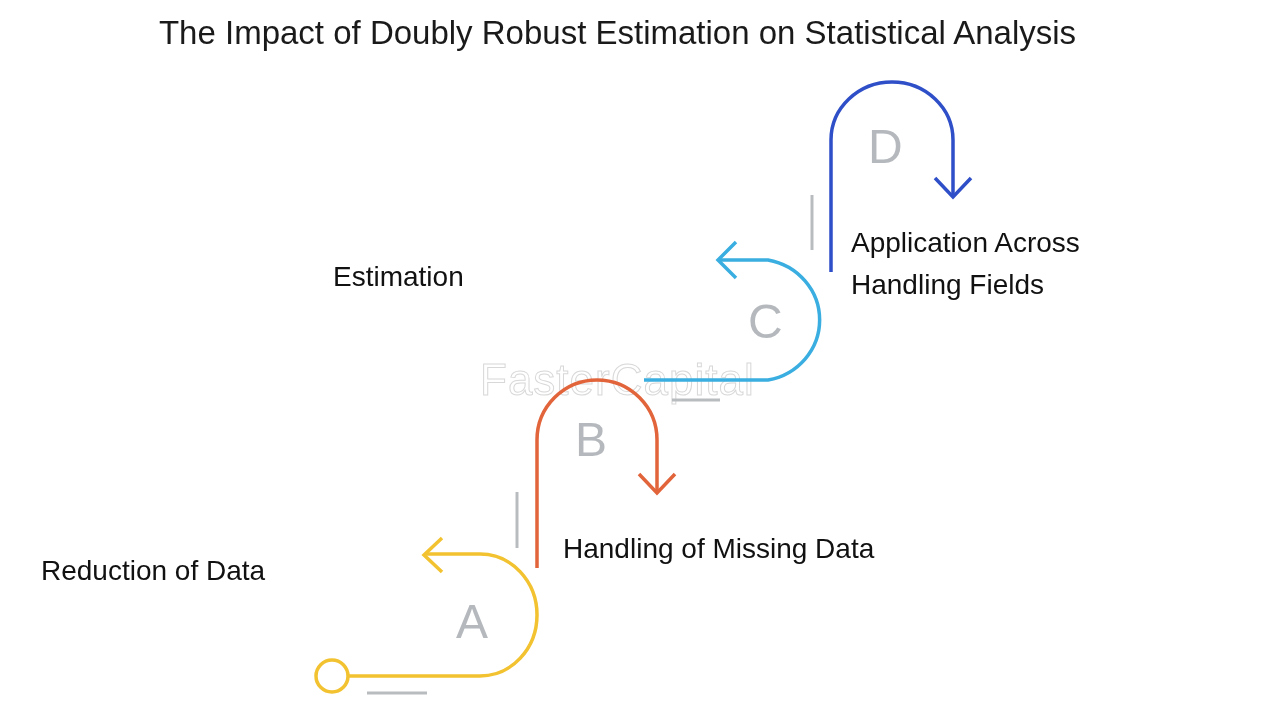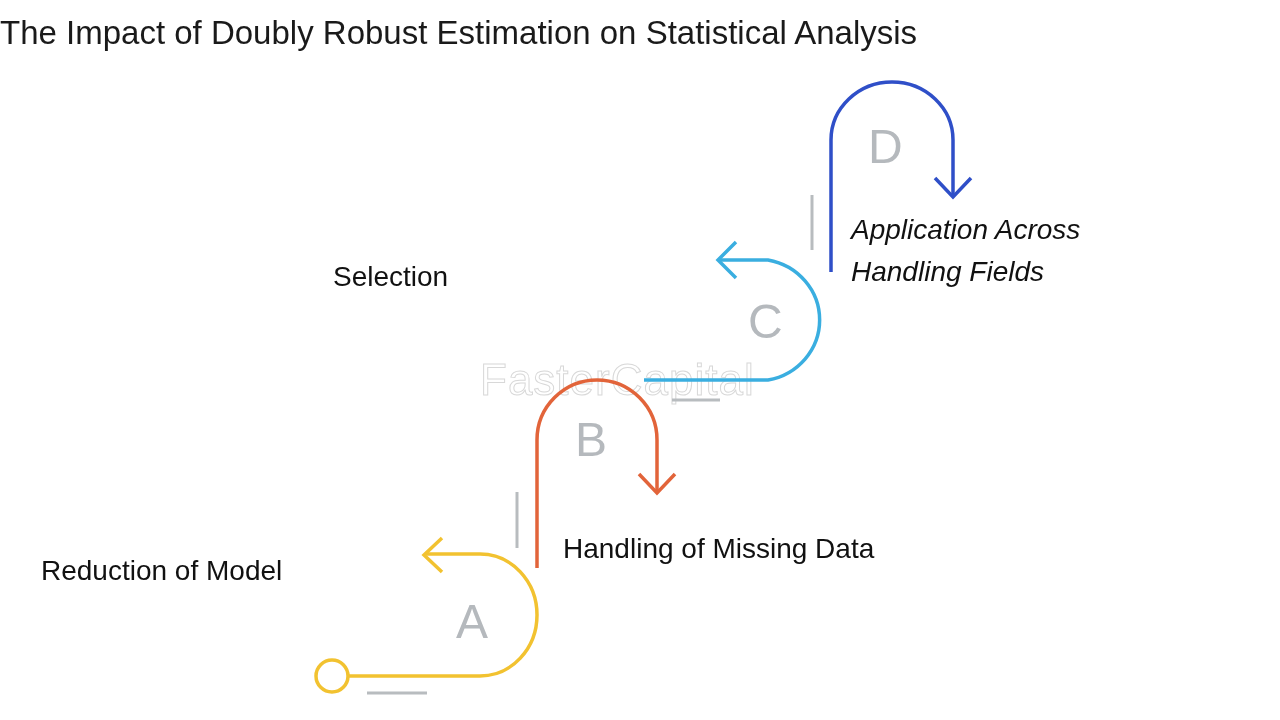--- a/index.html
+++ b/index.html
@@ -1,17 +1,17 @@
 <!DOCTYPE html>
 <html><head>
 <meta charset="utf-8">
 <style>
   html, body { margin: 0; padding: 0; background: #ffffff; }
   body { width: 1280px; height: 720px; position: relative; overflow: hidden; font-family: "Liberation Sans", sans-serif; }
-  .title { position: absolute; left: 0; width: 1235px; top: 14px; text-align: left; font-size: 33px; color: #1a1a1a; }
+  .title { position: absolute; left: 0; width: 1235px; top: 14px; text-align: center; font-size: 33px; color: #1a1a1a; }
   .label { position: absolute; font-size: 28px; color: #111; line-height: 42px; }
   svg { position: absolute; left: 0; top: 0; }
   .letter { font-family: "Liberation Sans", sans-serif; font-size: 48px; fill: #b5b9bd; }
   .wm { position: absolute; left: 480px; top: 355px; font-size: 44px; color: transparent; -webkit-text-stroke: 1px #d8d8d8; letter-spacing: 1px; }
 </style>
 </head>
 <body>
 
 <div class="title">The Impact of Doubly Robust Estimation on Statistical Analysis</div>
 
@@ -44,21 +44,21 @@
     <path d="M831 272 V140 A61 58 0 0 1 953 140 V196" fill="none" stroke="#2f4fc8" stroke-width="3.5"></path>
     <path d="M935 178 L953 197 L971 178" fill="none" stroke="#2f4fc8" stroke-width="3.5"></path>
   </g>
 
   <text class="letter" x="456" y="638">A</text>
   <text class="letter" x="575" y="456">B</text>
   <text class="letter" x="748" y="338">C</text>
   <text class="letter" x="868" y="163">D</text>
 </svg>
 
-<div class="label" style="left:41px; top:550px;">Reduction of Model</div>
+<div class="label" style="left:41px; top:550px;">Reduction of Data</div>
 <div class="label" style="left:563px; top:528px;">Handling of Missing Data</div>
 <div class="label" style="left:333px; top:256px;">
-  <div>Selection</div>
+  <div>Estimation</div>
 </div>
-<div class="label" style="left:851px; top:209px;font-style:italic;">
+<div class="label" style="left:851px; top:222px;">
   <div>Application Across</div>
   <div>Handling Fields</div>
 </div>
 
 </body></html>

